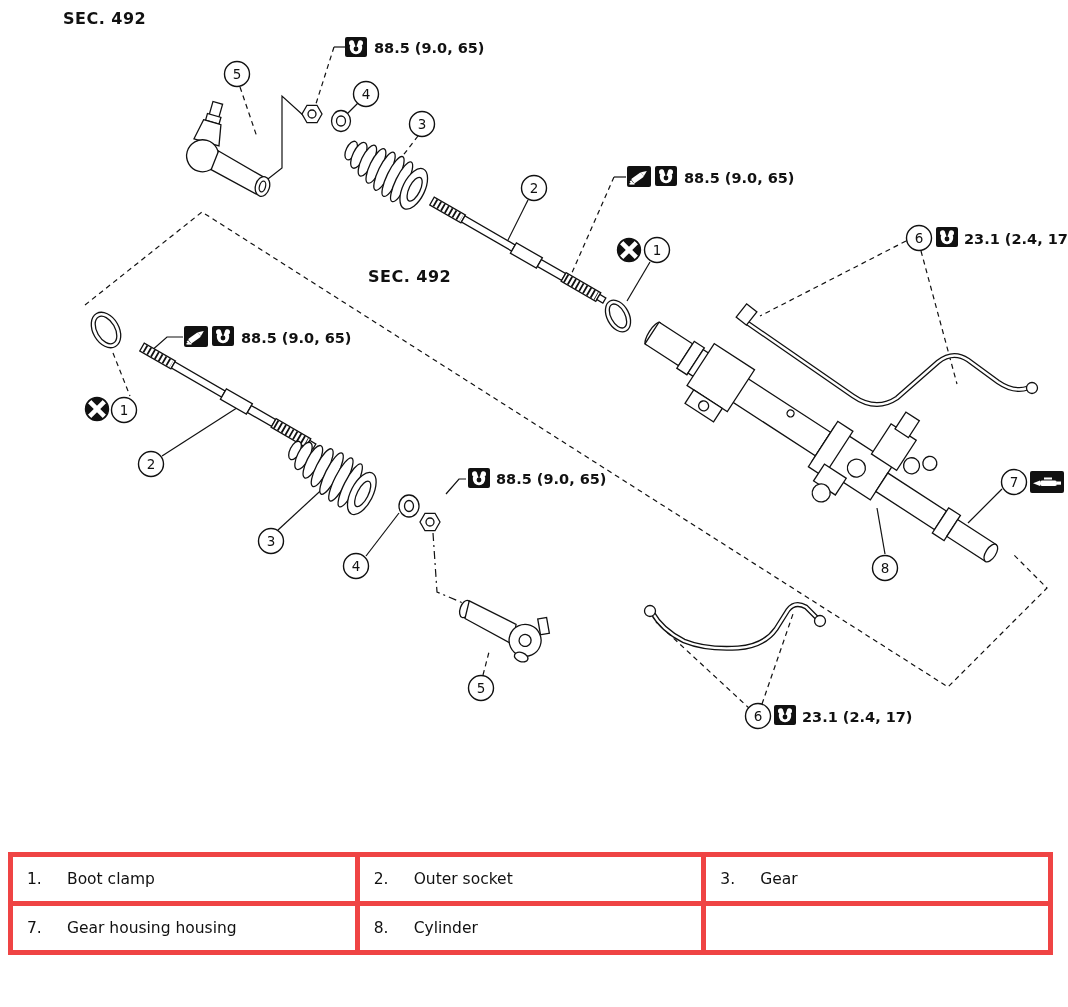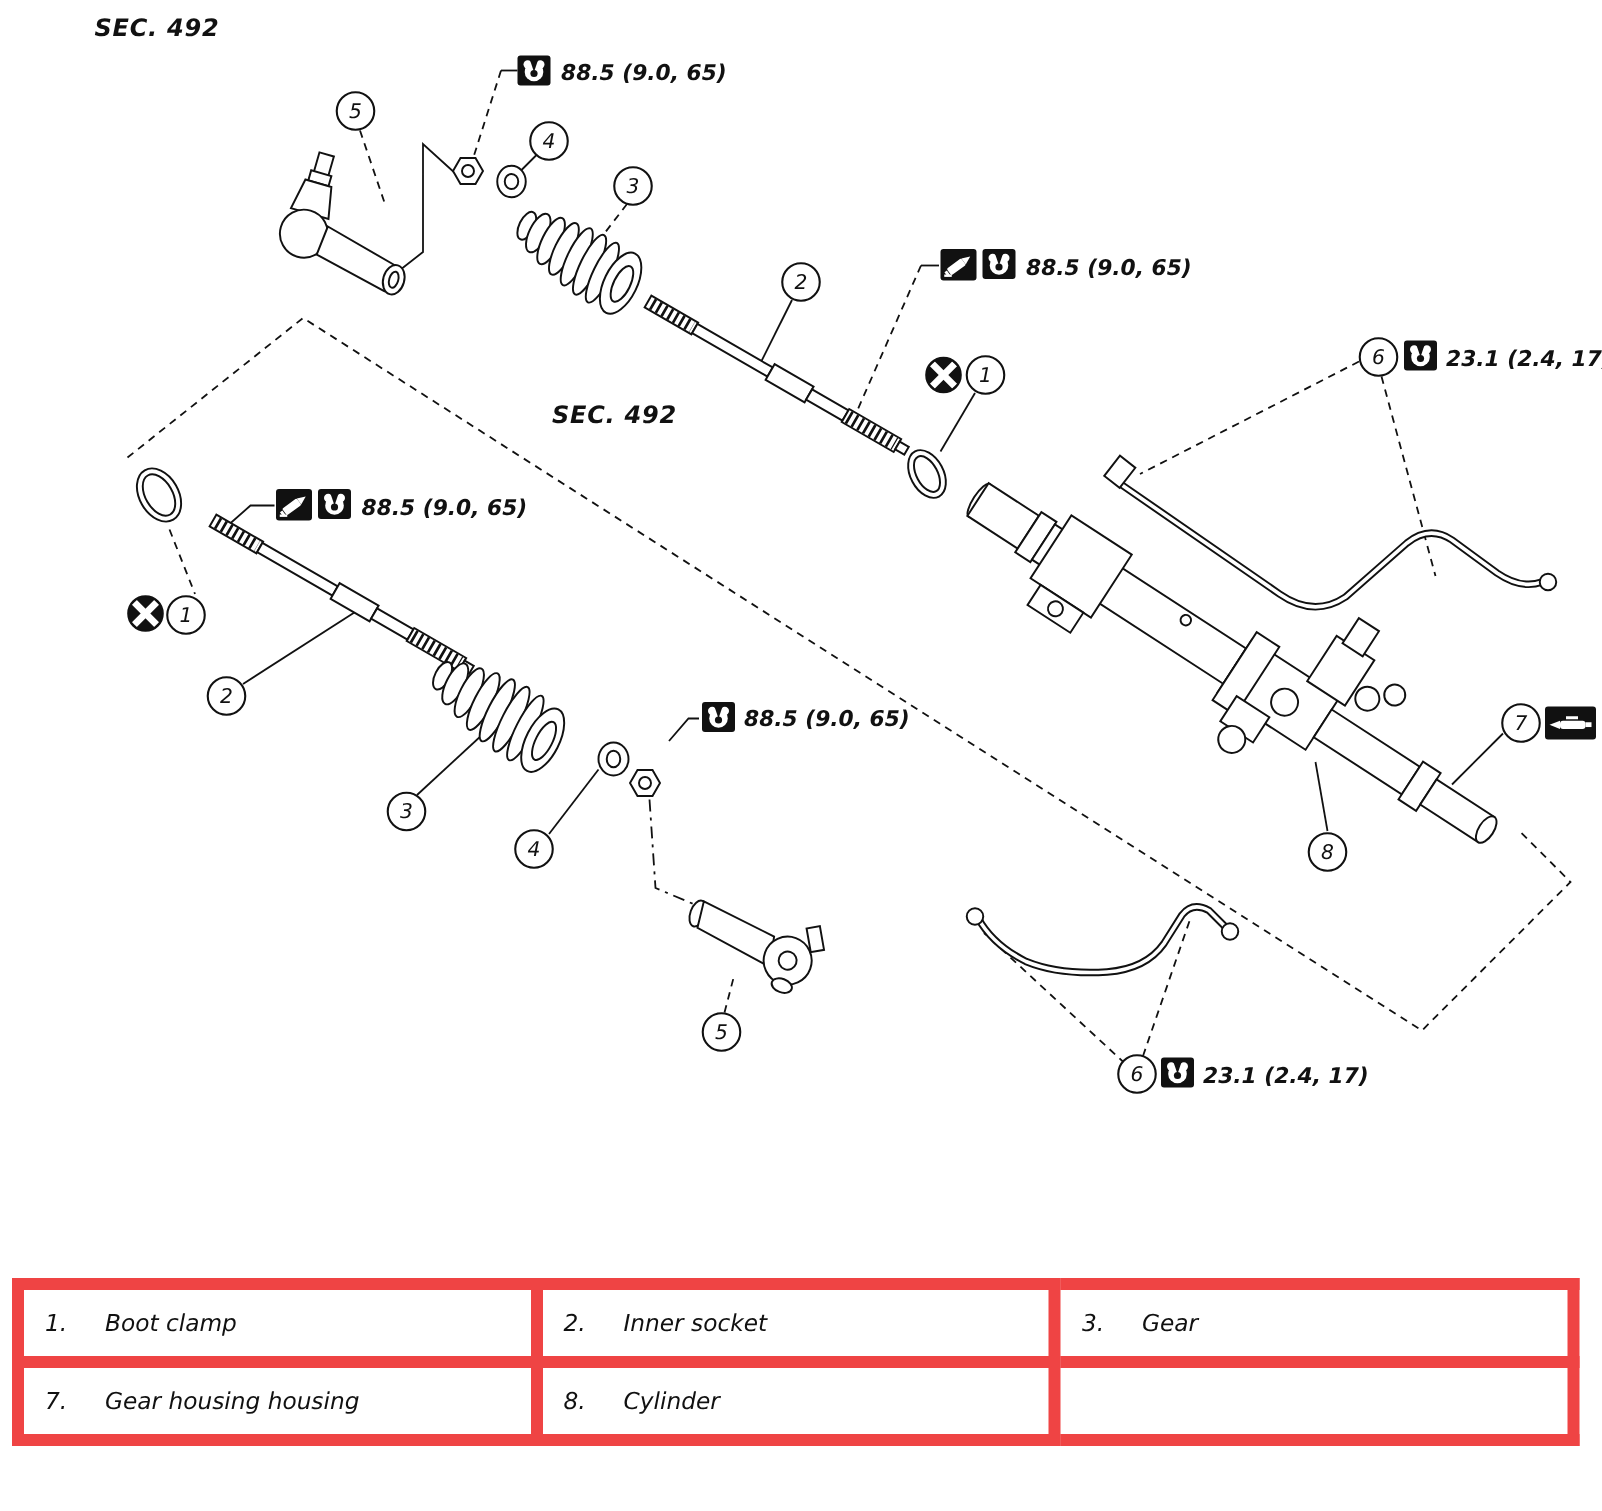--- a/index.html
+++ b/index.html
@@ -1,35 +1,35 @@
 <!DOCTYPE html>
 <html><head>
 <meta charset="utf-8">
 <style>
   html,body{margin:0;padding:0;background:#fff;}
   .page{position:relative;width:1068px;height:1007px;background:#fff;overflow:hidden;
-        font-family:"DejaVu Sans","Liberation Sans",sans-serif;color:#111;font-style:italic;}
+        font-family:"DejaVu Sans","Liberation Sans",sans-serif;color:#111;}
   svg{position:absolute;left:0;top:0;}
   
   .sec{font-family:"DejaVu Sans",sans-serif;font-weight:bold;font-size:16px;letter-spacing:.5px;fill:#111;}
   .lbl{font-family:"DejaVu Sans",sans-serif;font-weight:bold;font-size:14.5px;fill:#111;}
   .co circle{fill:#fff;stroke:#111;stroke-width:1.4;}
   .co text{font-family:"DejaVu Sans",sans-serif;font-size:13.5px;fill:#111;text-anchor:middle;}
   .ln{stroke:#111;stroke-width:1.2;fill:none;}
   .dash{stroke-dasharray:5 4;}
   .dashdot{stroke-dasharray:8 4 2 4;}
   .part rect,.part circle,.part ellipse,.part polygon,.part path{fill:#fff;stroke:#111;stroke-width:1.3;}
   .thr{stroke:#111;stroke-width:8;stroke-dasharray:1.8 2.6;fill:none;}
   .thr2{stroke:#111;stroke-width:9;stroke-dasharray:1.8 2.6;fill:none;}
   .tube-b{stroke:#111;stroke-width:5;fill:none;}
   .tube-w{stroke:#fff;stroke-width:2.4;fill:none;}
   
   .parts-table{position:absolute;left:8px;top:852px;width:1045px;border-collapse:collapse;
                table-layout:fixed;background:#fff;}
-  .parts-table td{border:8px solid #ef4444;height:44px;font-size:15.5px;padding:0 0 0 14px;
+  .parts-table td{border:5px solid #ef4444;height:44px;font-size:15.5px;padding:0 0 0 14px;
                   white-space:nowrap;vertical-align:middle;}
   .parts-table .pn{display:inline-block;width:40px;}
 </style>
 </head>
 <body>
 
 <div class="page">
 
 <svg width="1068" height="840" viewBox="0 0 1068 840">
   <defs>
@@ -334,21 +334,21 @@
   <g class="co" transform="translate(885,568)">
         <circle r="12.5"></circle>
         <text dy="4.5">8</text>
       </g>
 </svg>
 
 <table class="parts-table">
   <tbody>
     <tr>
       <td><span class="pn">1.</span><span>Boot clamp</span></td>
-      <td><span class="pn">2.</span><span>Inner socket</span></td>
+      <td><span class="pn">2.</span><span>Outer socket</span></td>
       <td><span class="pn">3.</span><span>Gear</span></td>
     </tr>
     <tr>
       <td><span class="pn">7.</span><span>Gear housing housing</span></td>
       <td><span class="pn">8.</span><span>Cylinder</span></td>
       <td><span class="pn"></span><span></span></td>
     </tr>
   </tbody>
 </table>
 

